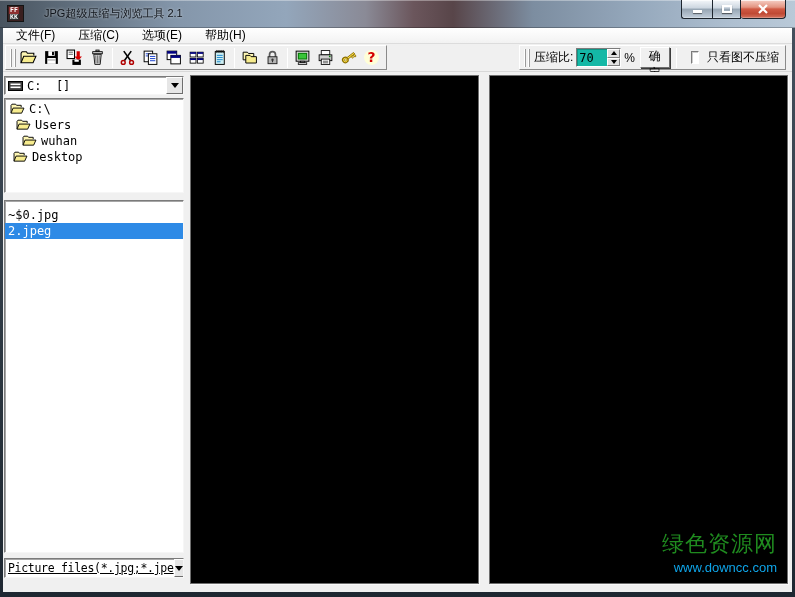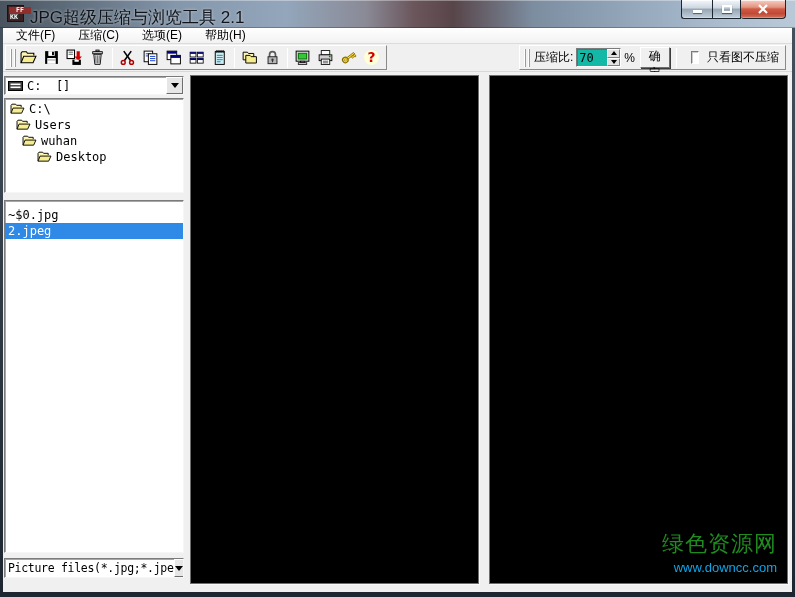--- a/index.html
+++ b/index.html
@@ -9,23 +9,23 @@
     background:linear-gradient(180deg,#46525f 0%,#2c3741 60%,#1e2731 100%); }
 
   
   .titlebar { position:absolute; top:0; left:0; right:0; height:28px;
     background:linear-gradient(90deg,#49545f 0%,#5d6b79 8%,#8496aa 22%,#93a6bb 36%,#8a8a96 46%,#6b565c 52%,#584549 57%,#7c8da0 67%,#95a8bc 80%,#aebfd0 92%,#b9c9d8 100%);
     box-shadow: inset 0 1px 0 rgba(255,255,255,.35), inset 0 -1px 0 rgba(0,0,0,.25); }
   .app-icon { position:absolute; left:7px; top:5px; width:17px; height:17px;
     background:#3a1f1f; border:1px solid #141414; color:#fff;
     font:bold 6.5px/1 "DejaVu Sans Mono",monospace; display:flex; flex-direction:column;
     align-items:flex-start; justify-content:center; padding-left:1px; }
-  .app-icon span:first-child{ color:#fff; background:#8d2f2f; padding:0 7px; }
+  .app-icon span:first-child{ color:#fff; background:#8d2f2f; padding:0 1px; }
   .app-icon span:last-child{ color:#fff; background:#2f2f2f; padding:0 1px; }
-  .title-text { position:absolute; left:30px; top:6px; font-size:17px; color:#10141a;
+  .title-text { position:absolute; left:44px; top:6px; font-size:11px; color:#10141a;
     text-shadow:0 0 3px rgba(255,255,255,.6); white-space:nowrap; }
 
   .win-buttons { position:absolute; top:0; right:9px; display:flex; }
   .winbtn { height:19px; border:1px solid #1d252e; border-top:none;
     display:flex; align-items:center; justify-content:center; position:relative;
     box-shadow: inset 0 1px 0 rgba(255,255,255,.7), inset 0 -1px 0 rgba(255,255,255,.25); }
   .winbtn.min { width:31px; border-radius:0 0 0 3px; border-right:none;
     background:linear-gradient(180deg,#f4f7fa 0%,#ccd6e0 45%,#96a5b3 50%,#c2cedb 100%); }
   .winbtn.max { width:29px;
     background:linear-gradient(180deg,#f4f7fa 0%,#ccd6e0 45%,#96a5b3 50%,#c2cedb 100%); }
@@ -87,21 +87,21 @@
 
   .tree-box { left:1px; top:26px; width:180px; height:95px; padding-top:2px; }
   .tree-row { height:16px; display:flex; align-items:center; font:12px "DejaVu Sans Mono",monospace; white-space:pre; gap:4px; }
   .tree-row svg { width:15px; height:12px; flex:none; }
   .tree-row.selected { background:#2E8AE6; color:#fff; }
 
   .file-box { left:1px; top:128px; width:180px; height:353px; padding-top:6px; }
   .file-row { height:16px; display:flex; align-items:center; font:12px "DejaVu Sans Mono",monospace; padding-left:3px; }
   .file-row.selected { background:#2E8AE6; color:#fff; }
 
-  .filter-combo { left:1px; top:486px; width:180px; height:20px; display:flex; align-items:center; }
+  .filter-combo { left:1px; top:486px; width:180px; height:20px; display:flex; align-items:center;text-decoration:underline; }
   .filter-combo .combo-text { font-size:11.5px; letter-spacing:-.3px; }
 
   .imgpanel { position:absolute; top:3px; background:#000;
     border:1px solid #6e6e6e; box-shadow:1px 1px 0 #fafafa; }
   .panel1 { left:187px; width:289px; height:509px; }
   .panel2 { left:486px; width:299px; height:509px; }
 
   .watermark { position:absolute; right:10px; bottom:8px; text-align:right; }
   .wm-name { font-size:22px; font-weight:normal; color:#1F8A1F; letter-spacing:1px; font-family:"Liberation Sans",sans-serif; }
   .wm-url { font-size:13px; color:#0ea5e9; margin-top:1px; }
@@ -348,21 +348,21 @@
             </svg>
           <span>Users</span>
         </div>
         <div class="tree-row" style="padding-left:17px;">
           <svg viewBox="0 0 16 13">
               <path d="M1 11 V2.5 l1-1.2 h4 l1 1.2 h5 v2" fill="#fdf6b3" stroke="#000" stroke-width="1"></path>
               <path d="M1 11 L3.2 5.5 H15 L12.5 11 Z" fill="#f7ec8e" stroke="#000" stroke-width="1"></path>
             </svg>
           <span>wuhan</span>
         </div>
-        <div class="tree-row" style="padding-left:32px;">
+        <div class="tree-row" style="padding-left:8px;">
           <svg viewBox="0 0 16 13">
               <path d="M1 11 V2.5 l1-1.2 h4 l1 1.2 h5 v2" fill="#fdf6b3" stroke="#000" stroke-width="1"></path>
               <path d="M1 11 L3.2 5.5 H15 L12.5 11 Z" fill="#f7ec8e" stroke="#000" stroke-width="1"></path>
             </svg>
           <span>Desktop</span>
         </div>
         <div class="tree-row selected" style="padding-left:29px;margin-top:44px;">
           <svg viewBox="0 0 16 13">
               <path d="M1 11 V2.5 l1-1.2 h4 l1 1.2 h5 v2" fill="#fdf6b3" stroke="#000" stroke-width="1"></path>
               <path d="M1 11 L3.2 5.5 H15 L12.5 11 Z" fill="#e8da6a" stroke="#000" stroke-width="1"></path>

